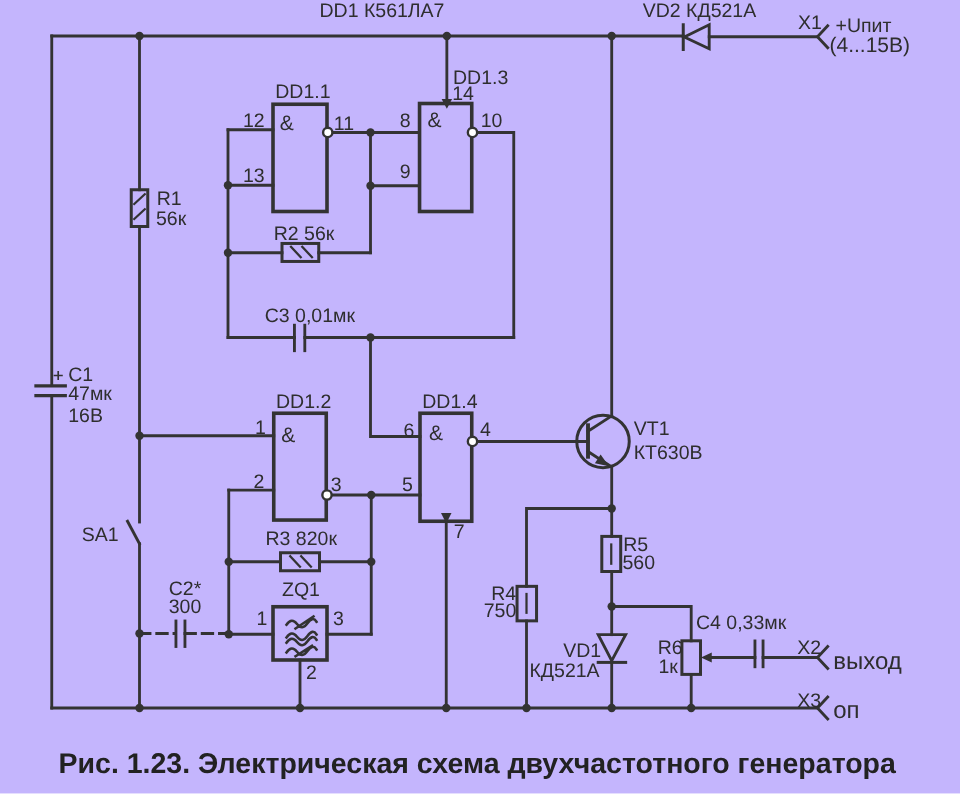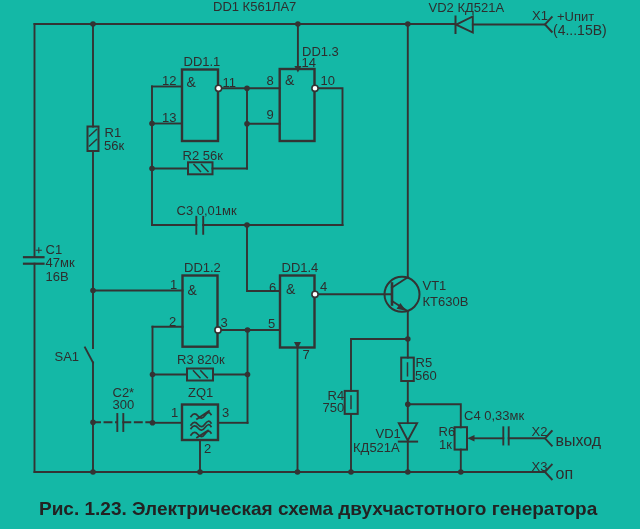--- a/index.html
+++ b/index.html
@@ -1,16 +1,16 @@
 <!DOCTYPE html>
 <html><head>
 <meta charset="utf-8">
 <style>
   html,body{margin:0;padding:0;background:#ffffff;}
-  .wrap{width:640px;height:529px;position:relative;background:#14b8a6;overflow:hidden;}
+  .wrap{width:640px;height:529px;position:relative;background:#c4b5fd;overflow:hidden;}
   text{font-family:"Liberation Sans",sans-serif;fill:#2e2e2e;}
   .lbl{font-size:13px;}
   .pin{font-size:13px;}
   .amp{font-size:14px;}
   .big{font-size:16px;}
   .cap{font-size:19px;font-weight:bold;fill:#222;}
 </style>
 </head>
 <body>
 <div class="wrap">

